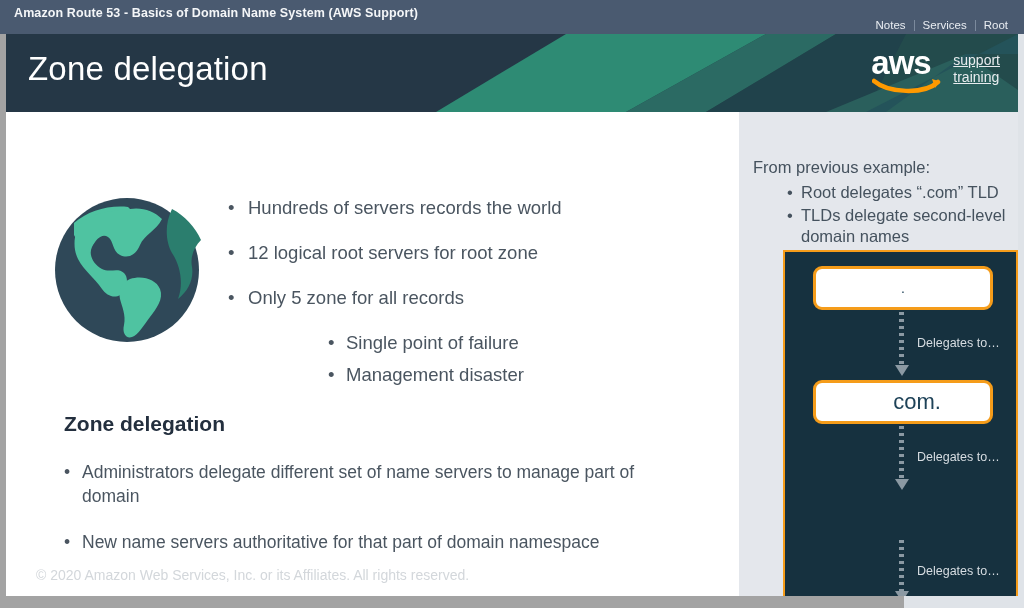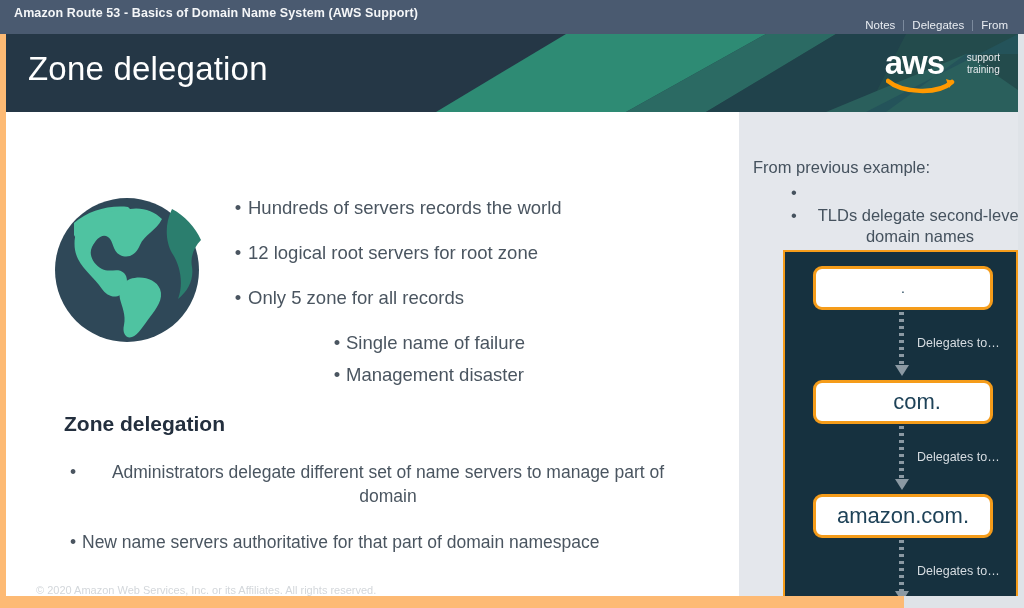--- a/index.html
+++ b/index.html
@@ -4,21 +4,21 @@
 <title>Zone delegation</title>
 <style>
   * { box-sizing: border-box; margin: 0; padding: 0; }
   html, body {
     width: 1024px; height: 608px;
     overflow: hidden;
     background: #dfe3e8;
     font-family: "Liberation Sans", sans-serif;
   }
 
-  #page { position: relative; width: 904px; height: 608px; background: #fdba74; }
+  #page { position: relative; width: 904px; height: 608px; background: #a3a3a3; }
 
   
   .topbar {
     position: absolute; left: 0; top: 0; width: 1024px; height: 34px;
     background: #4a5a70;
   }
   .course-title {
     position: absolute; left: 14px; top: 6px;
     font-size: 12.5px; font-weight: bold; color: #f4f6f8;
     letter-spacing: 0.1px; white-space: nowrap;
@@ -32,21 +32,20 @@
   .topnav .navdiv {
     width: 1px; height: 11px; background: #7b8a9d;
   }
 
   
   .slide {
     position: absolute; left: 6px; top: 34px;
     width: 1012px; height: 562px;
     background: #ffffff;
     overflow: hidden;
-    text-align: center;
   }
 
   
   .slide-header {
     position: absolute; left: 0; top: 0; width: 1012px; height: 78px;
     background: #253746; overflow: hidden;
   }
   .hdr-shapes { position: absolute; left: 0; top: 0; width: 1012px; height: 78px; }
   .slide-title {
     position: absolute; left: 22px; top: 16px;
@@ -59,22 +58,22 @@
     display: flex; align-items: flex-start; gap: 10px;
   }
   .logo-aws { position: relative; width: 72px; height: 50px; }
   .logo-aws .wordmark {
     position: absolute; left: 0; top: -2px;
     font-size: 33px; font-weight: bold; color: #ffffff;
     letter-spacing: -1px; line-height: 1;
   }
   .logo-aws .smile { position: absolute; left: 1px; top: 28px; }
   .logo-sub {
-    font-size: 10px; color: #e8ecef; line-height: 1.18;
-    font-weight: 300; padding-top: 4px;
+    font-size: 14px; color: #e8ecef; line-height: 1.18;
+    font-weight: 300; padding-top: 4px; text-decoration: underline;
   }
 
   
   .content-left {
     position: absolute; left: 0; top: 78px; width: 706px; height: 484px;
     background: #ffffff;
   }
   .globe { position: absolute; left: 38px; top: 83px; }
 
   .bullets-top { position: absolute; left: 222px; top: 84px; width: 470px; }
@@ -91,22 +90,22 @@
     font-size: 21px; color: #232f3e; font-weight: bold;
   }
   .bullets-bottom { position: absolute; left: 58px; top: 348px; width: 630px; }
   .bullets-bottom .bl {
     display: flex; font-size: 17.5px; color: #4a5560;
     line-height: 1.38; margin-bottom: 22px;
   }
   .bullets-bottom .bl .dot { width: 18px; flex: none; }
 
   .footer {
-    position: absolute; left: 30px; bottom: 0;
-    font-size: 11px; color: #d3d7db;
+    position: absolute; left: 30px; bottom: 13px;
+    font-size: 14px; color: #d3d7db;
   }
 
   
   .content-right {
     position: absolute; left: 733px; top: 78px; width: 306px; height: 484px;
     background: #e4e7ec;
   }
   .rp-intro {
     position: absolute; left: 14px; top: 46px;
     font-size: 16.5px; color: #45525e;
@@ -160,23 +159,23 @@
 </head>
 <body>
 
 <div id="page">
 
   <div class="topbar">
     <div class="course-title">Amazon Route 53 - Basics of Domain Name System (AWS Support)</div>
     <div class="topnav">
       <span class="navitem">Notes</span>
       <span class="navdiv"></span>
-      <span class="navitem">Delegates</span>
+      <span class="navitem">Services</span>
       <span class="navdiv"></span>
-      <span class="navitem">From</span>
+      <span class="navitem">Root</span>
     </div>
   </div>
 
   <div class="slide">
 
     <div class="slide-header">
       <svg class="hdr-shapes" viewBox="0 0 1012 78" preserveAspectRatio="none">
         <polygon points="440,78 600,0 1012,0 1012,78" fill="#234b4c"></polygon>
         <polygon points="430,78 560,0 760,0 620,78" fill="#2e8b74"></polygon>
         <polygon points="620,78 760,0 830,0 700,78" fill="#2b6a63"></polygon>
@@ -229,21 +228,21 @@
         <div class="bl">
           <span class="dot">•</span>
           <span>12 logical root servers for root zone</span>
         </div>
         <div class="bl">
           <span class="dot">•</span>
           <span>Only 5 zone for all records</span>
         </div>
         <div class="bl sub">
           <span class="dot">•</span>
-          <span>Single name of failure</span>
+          <span>Single point of failure</span>
         </div>
         <div class="bl sub">
           <span class="dot">•</span>
           <span>Management disaster</span>
         </div>
       </div>
 
       <div class="section-head">Zone delegation</div>
 
       <div class="bullets-bottom">
@@ -259,20 +258,21 @@
 
       <div class="footer">© 2020 Amazon Web Services, Inc. or its Affiliates. All rights reserved.</div>
     </div>
 
     <div class="content-right">
       <div class="rp-intro">From previous example:</div>
 
       <div class="rp-bullets">
         <div class="bl">
           <span class="dot">•</span>
+          <span>Root delegates “.com” TLD</span>
         </div>
         <div class="bl">
           <span class="dot">•</span>
           <span>TLDs delegate second-level domain names</span>
         </div>
       </div>
 
       <div class="diagram">
         <div class="node n1">.</div>
         <div class="arrow a1">
@@ -281,21 +281,20 @@
         </div>
         <div class="dlabel d1">Delegates to…</div>
 
         <div class="node n2">com.</div>
         <div class="arrow a2">
           <span class="shaft"></span>
           <span class="head"></span>
         </div>
         <div class="dlabel d2">Delegates to…</div>
 
-        <div class="node n3">amazon.com.</div>
         <div class="arrow a3">
           <span class="shaft"></span>
           <span class="head"></span>
         </div>
         <div class="dlabel d3">Delegates to…</div>
       </div>
     </div>
 
   </div>
 </div>

